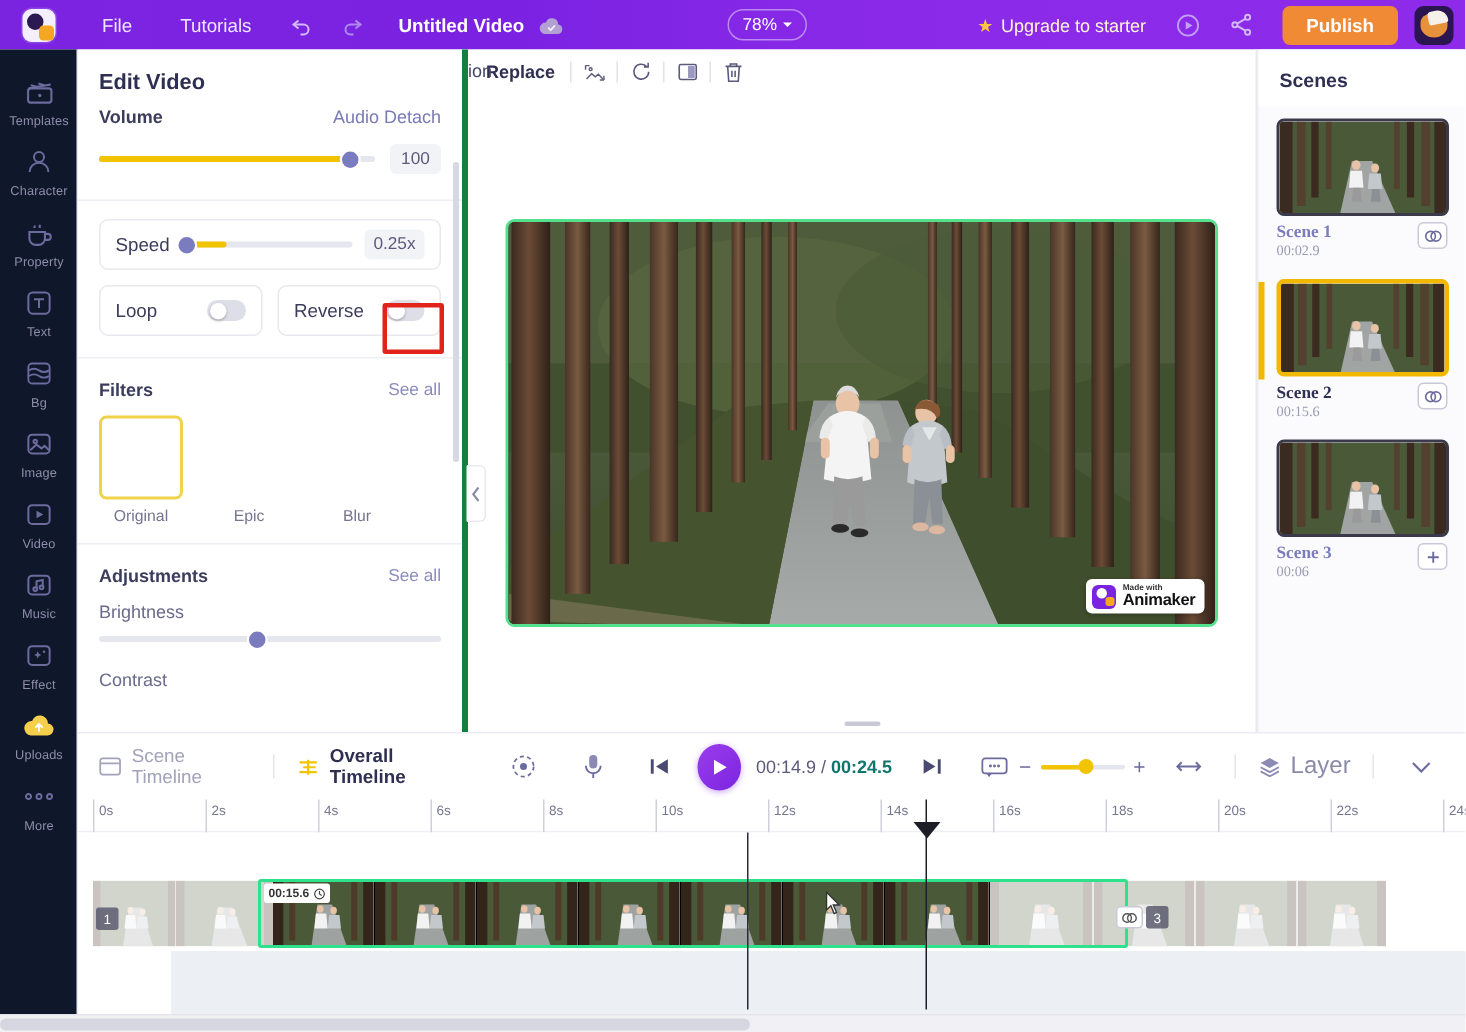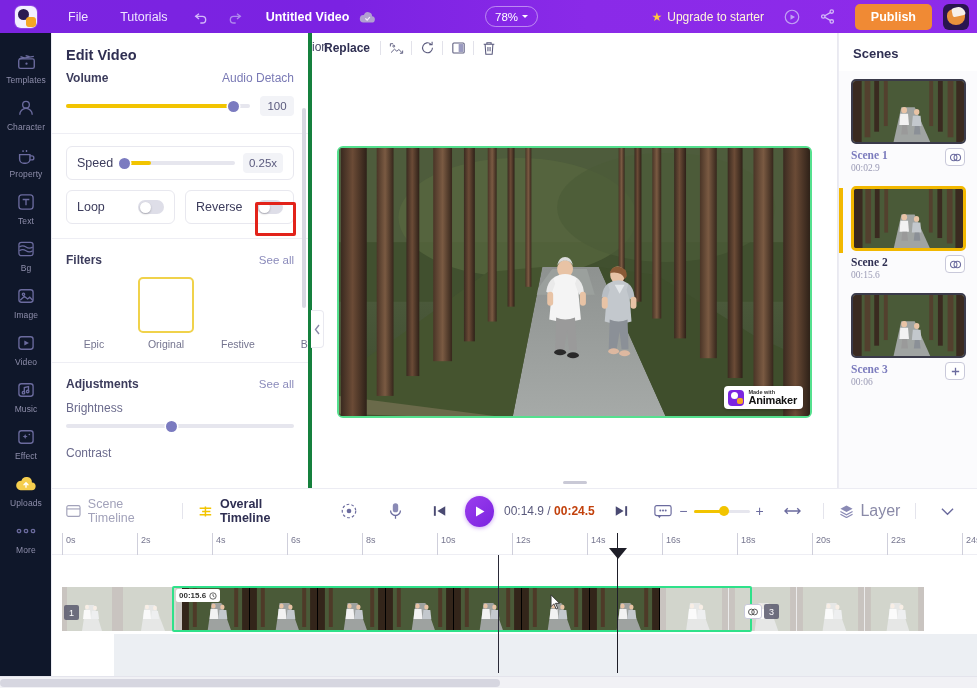--- a/index.html
+++ b/index.html
@@ -200,21 +200,21 @@
   .tl-tab.active { color:#2f2f52; font-weight:bold; }
   .tb-sep { width:1px; height:16px; background:#e4e4ec; margin:0 15px; }
   .tl-ico { width:34px;height:34px;display:flex;align-items:center;justify-content:center;cursor:pointer;color:#5a5a7d; }
   .play-btn {
     width:31px;height:31px;border-radius:50%;
     background:linear-gradient(135deg,#9b3ded,#7b24e0);
     display:flex;align-items:center;justify-content:center;cursor:pointer;
     box-shadow:0 1px 4px rgba(123,36,224,.4);
   }
   .time-disp { font-size:12px; color:#5a5a7d; margin:0 10px; white-space:nowrap; }
-  .time-disp b { color:#c2410c; }
+  .time-disp b { color:#0f766e; }
   .zoom-ctl { display:flex; align-items:center; gap:6px; }
   .zoom-track { position:relative; width:56px; height:3px; background:#e6e6ee; border-radius:2px; }
   .zoom-track .zfill { position:absolute;left:0;top:0;height:3px;width:50%;background:#f2c400;border-radius:2px;}
   .zoom-track .zknob { position:absolute; left:46%; top:-4px; width:10px;height:10px;border-radius:50%;background:#f2c400;}
   .layer-btn { display:flex; align-items:center; gap:6px; font-size:16px; color:#8a8aa8; cursor:pointer; }
 
   .ruler {
     position:absolute; left:52px; top:533px; width:925px; height:22px;
     background:#fff; border-bottom:1px solid #eeeef4;
   }
@@ -482,31 +482,27 @@
     </div>
 
     <div class="divider" style="margin-top:14px"></div>
 
     <div class="filters">
       <div class="pad row-between">
         <span class="sec-label">Filters</span>
         <span class="link">See all</span>
       </div>
       <div class="filt-row">
-        <div class="filt">
-          <div class="sw" style="border-color:transparent"></div>
-          <div class="nm">Epic</div>
-        </div>
         <div class="filt sel">
           <div class="sw"></div>
           <div class="nm">Original</div>
         </div>
         <div class="filt">
           <div class="sw" style="border-color:transparent"></div>
-          <div class="nm">Festive</div>
+          <div class="nm">Epic</div>
         </div>
         <div class="filt">
           <div class="sw" style="border-color:transparent"></div>
           <div class="nm">Blur</div>
         </div>
       </div>
     </div>
 
     <div class="divider" style="margin-top:12px"></div>
 

